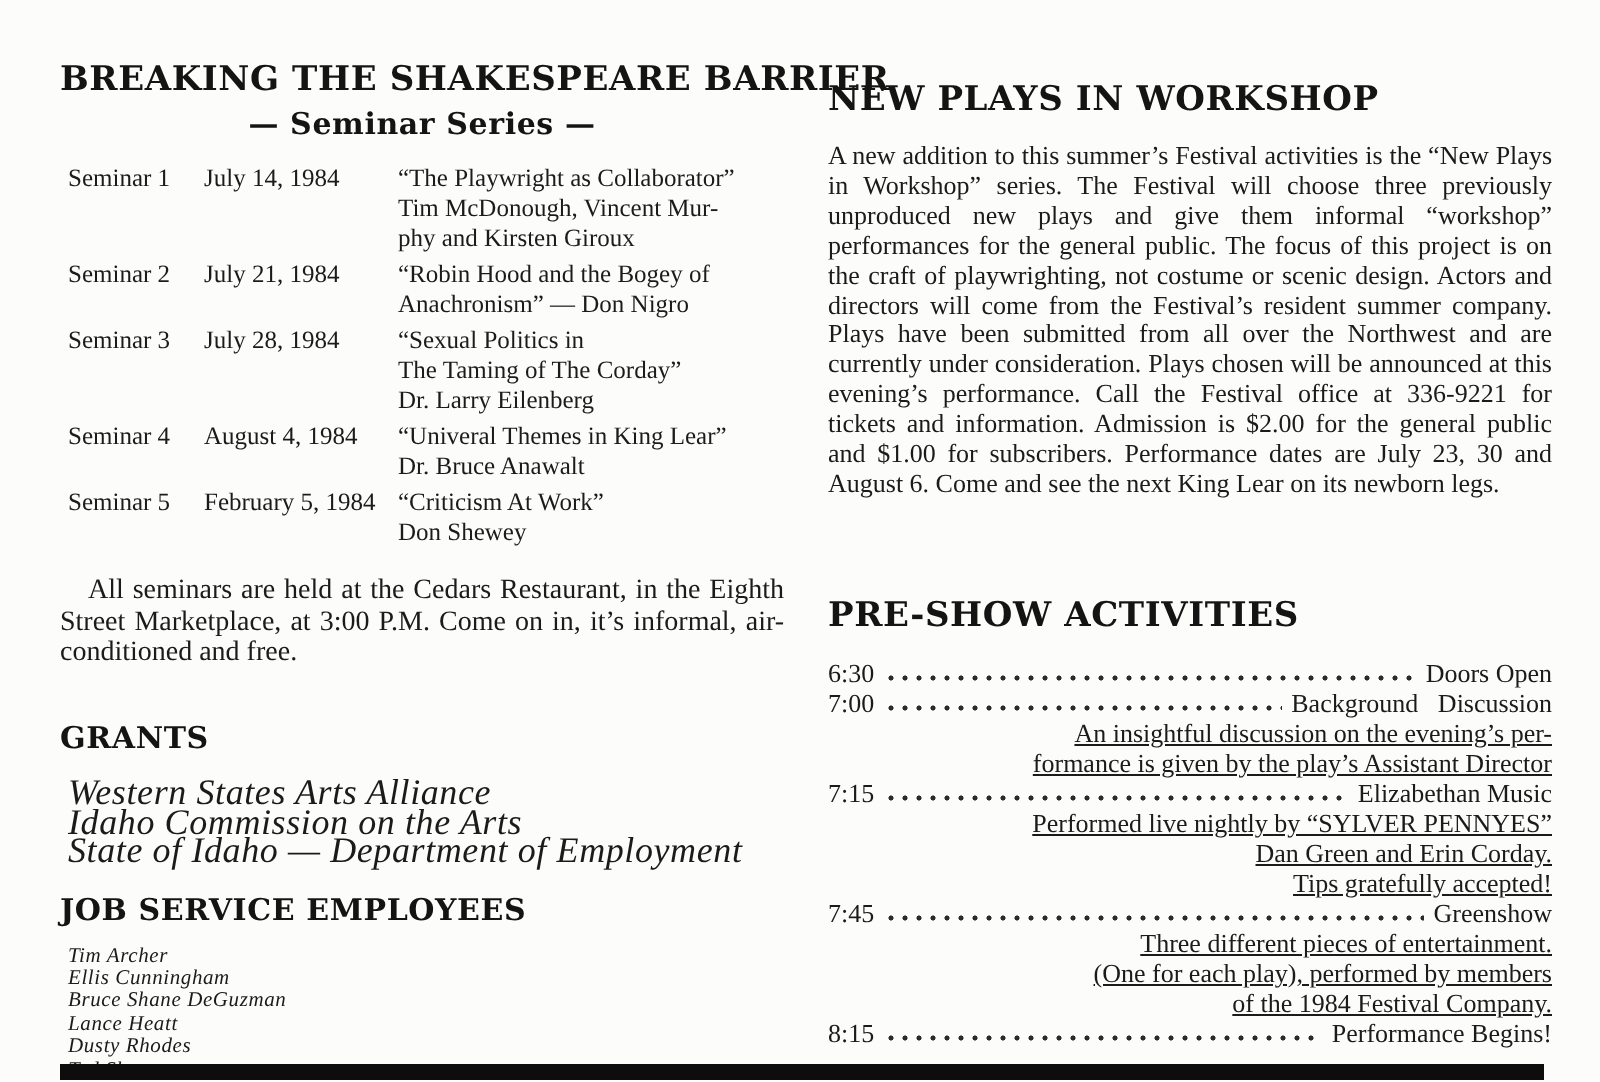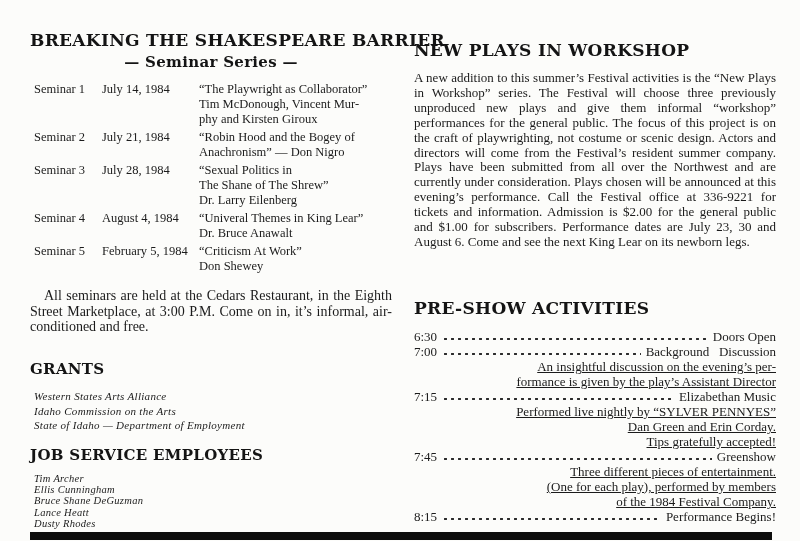--- a/index.html
+++ b/index.html
@@ -29,21 +29,21 @@
   }
   .sem-desc div { white-space:nowrap; }
 
   .note {
     margin-top:14px; font-size:14px; line-height:15.5px;
     text-align:justify; text-indent:14px;
   }
 
   .lower { position:absolute; top:330px; left:0; right:0; }
   .grant-list { margin-top:11px; padding-left:4px;
-    font-style:italic; font-size:11px; line-height:14.5px; letter-spacing:.3px; }
+    font-style:italic; font-size:18px; line-height:14.5px; letter-spacing:.3px; }
   .job-heading { margin-top:13px; }
   .emp-list { margin-top:9px; padding-left:4px;
     font-style:italic; font-size:10.5px; line-height:11.4px; letter-spacing:.3px; }
 
   .bottom-rule {
     position:absolute; left:30px; top:532px; width:742px; height:8px;
     background:#0d0d0d;
   }
 
   
@@ -88,21 +88,21 @@
         <div class="sem-desc">
           <div>“Robin Hood and the Bogey of</div>
           <div>Anachronism” — Don Nigro</div>
         </div>
       </div>
       <div class="sem-row">
         <span>Seminar 3</span>
         <span>July 28, 1984</span>
         <div class="sem-desc">
           <div>“Sexual Politics in</div>
-          <div>The Shane of The Shrew”</div>
+          <div>The Taming of The Corday”</div>
           <div>Dr. Larry Eilenberg</div>
         </div>
       </div>
       <div class="sem-row">
         <span>Seminar 4</span>
         <span>August 4, 1984</span>
         <div class="sem-desc">
           <div>“Univeral Themes in King Lear”</div>
           <div>Dr. Bruce Anawalt</div>
         </div>

